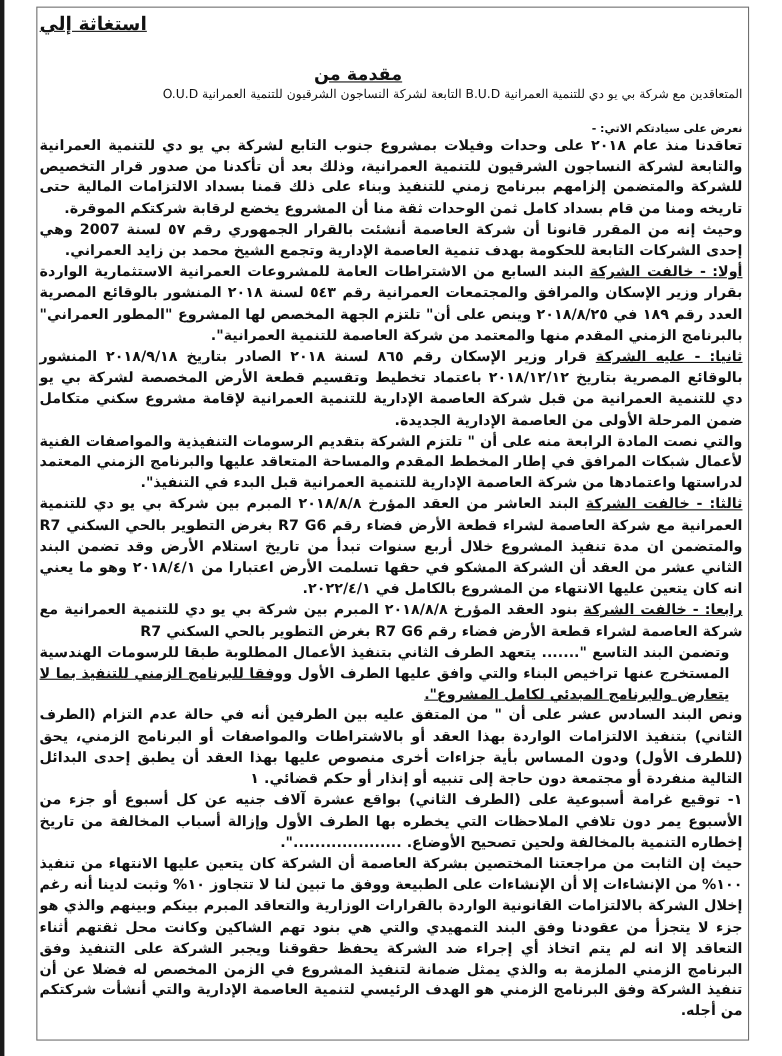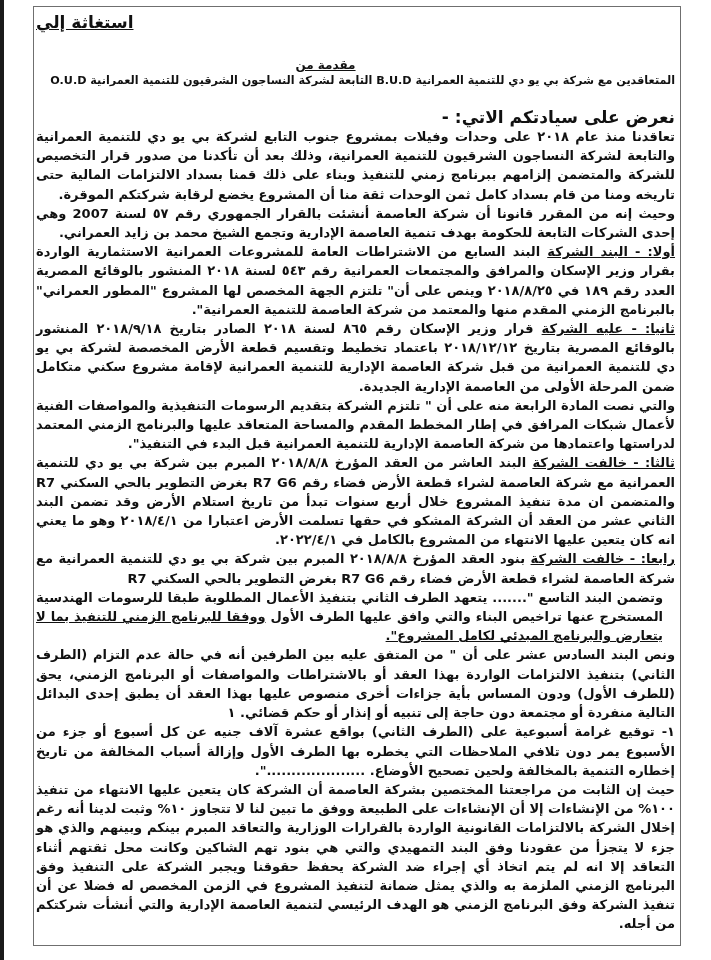--- a/index.html
+++ b/index.html
@@ -12,25 +12,25 @@
     position:absolute; left:33px; top:6px; width:648px; height:940px;
     border:1.5px solid #6f6f6f; box-sizing:border-box; background:#fff;
   }
   .doc { direction:rtl; text-align:right; position:absolute; left:36px; right:36px; top:0; }
   .title {
     text-align:left; font-weight:bold; font-size:17px; margin-top:12px;
     text-decoration:underline; padding-right:60px;
   }
   .addressee { font-weight:bold; font-size:11.5px; line-height:19px; padding-right:148px; }
   .subtitle {
-    text-align:center; font-weight:bold; font-size:12px; margin-top:26px;
+    text-align:center; font-weight:bold; font-size:16px; margin-top:26px;
     text-decoration:underline; padding-right:60px;
   }
-  .from { font-weight:bold; font-size:11.2px; margin-top:2px;text-align:right; }
-  .greet { font-weight:bold; font-size:17px; margin-top:20px; }
+  .from { font-weight:normal; font-size:11.2px; margin-top:2px;text-align:right; }
+  .greet { font-weight:bold; font-size:10px; margin-top:20px; }
   .body p {
     margin:0; font-weight:bold; font-size:13px; line-height:19.2px; text-align:justify;
     text-align-last:right;
   }
   .u { text-decoration:underline; }
   .indent { padding-right:12px; }
 </style>
 </head>
 <body>
 
@@ -41,21 +41,21 @@
   <div class="title">استغاثة إلي</div>
 
 
   <div class="subtitle">مقدمة من</div>
   <div class="from">المتعاقدين مع شركة بي يو دي للتنمية العمرانية B.U.D التابعة لشركة النساجون الشرقيون للتنمية العمرانية  O.U.D</div>
   <div class="greet">نعرض على سيادتكم الاتي: -</div>
 
   <div class="body">
     <p><span>تعاقدنا منذ عام ٢٠١٨ على وحدات وفيلات بمشروع جنوب التابع لشركة بي يو دي للتنمية العمرانية والتابعة لشركة النساجون الشرقيون للتنمية العمرانية، وذلك بعد أن تأكدنا من صدور قرار التخصيص للشركة والمتضمن إلزامهم ببرنامج زمني للتنفيذ وبناء على ذلك قمنا بسداد الالتزامات المالية حتى تاريخه ومنا من قام بسداد كامل ثمن الوحدات ثقة منا أن المشروع يخضع لرقابة شركتكم الموقرة.</span></p>
     <p><span>وحيث إنه من المقرر قانونا أن شركة العاصمة أنشئت بالقرار الجمهوري رقم ٥٧ لسنة 2007 وهي إحدى الشركات التابعة للحكومة بهدف تنمية العاصمة الإدارية وتجمع الشيخ محمد بن زايد العمراني.</span></p>
-    <p><span class="u">أولا: - البند الشركة</span><span> البند السابع من الاشتراطات العامة للمشروعات العمرانية الاستثمارية الواردة بقرار وزير الإسكان والمرافق والمجتمعات العمرانية رقم ٥٤٣ لسنة ٢٠١٨ المنشور بالوقائع المصرية العدد رقم ١٨٩ في ٢٠١٨/٨/٢٥ وينص على أن" تلتزم الجهة المخصص لها المشروع "المطور العمراني" بالبرنامج الزمني المقدم منها والمعتمد من شركة العاصمة للتنمية العمرانية".</span></p>
+    <p><span class="u">أولا: - خالفت الشركة</span><span> البند السابع من الاشتراطات العامة للمشروعات العمرانية الاستثمارية الواردة بقرار وزير الإسكان والمرافق والمجتمعات العمرانية رقم ٥٤٣ لسنة ٢٠١٨ المنشور بالوقائع المصرية العدد رقم ١٨٩ في ٢٠١٨/٨/٢٥ وينص على أن" تلتزم الجهة المخصص لها المشروع "المطور العمراني" بالبرنامج الزمني المقدم منها والمعتمد من شركة العاصمة للتنمية العمرانية".</span></p>
     <p><span class="u">ثانيا: - عليه الشركة</span><span> قرار وزير الإسكان رقم ٨٦٥ لسنة ٢٠١٨ الصادر بتاريخ ٢٠١٨/٩/١٨ المنشور بالوقائع المصرية بتاريخ ٢٠١٨/١٢/١٢ باعتماد تخطيط وتقسيم قطعة الأرض المخصصة لشركة بي يو دي للتنمية العمرانية من قبل شركة العاصمة الإدارية للتنمية العمرانية لإقامة مشروع سكني متكامل ضمن المرحلة الأولى من العاصمة الإدارية الجديدة.</span></p>
     <p><span>والتي نصت المادة الرابعة منه على أن " تلتزم الشركة بتقديم الرسومات التنفيذية والمواصفات الفنية لأعمال شبكات المرافق في إطار المخطط المقدم والمساحة المتعاقد عليها والبرنامج الزمني المعتمد لدراستها واعتمادها من شركة العاصمة الإدارية للتنمية العمرانية قبل البدء في التنفيذ".</span></p>
     <p><span class="u">ثالثا: - خالفت الشركة</span><span> البند العاشر من العقد المؤرخ ٢٠١٨/٨/٨ المبرم بين شركة بي يو دي للتنمية العمرانية مع شركة العاصمة لشراء قطعة الأرض فضاء رقم  R7 G6  بغرض التطوير بالحي السكني R7 والمتضمن ان مدة تنفيذ المشروع خلال أربع سنوات تبدأ من تاريخ استلام الأرض وقد تضمن البند الثاني عشر من العقد أن الشركة المشكو في حقها تسلمت الأرض اعتبارا من ٢٠١٨/٤/١ وهو ما يعني انه كان يتعين عليها الانتهاء من المشروع بالكامل في ٢٠٢٢/٤/١.</span></p>
     <p><span class="u">رابعا: - خالفت الشركة</span><span> بنود العقد المؤرخ ٢٠١٨/٨/٨ المبرم بين شركة بي يو دي للتنمية العمرانية مع شركة العاصمة لشراء قطعة الأرض فضاء رقم  R7 G6  بغرض التطوير بالحي السكني R7</span></p>
     <p class="indent"><span>وتضمن البند التاسع "....... يتعهد الطرف الثاني بتنفيذ الأعمال المطلوبة طبقا للرسومات الهندسية المستخرج عنها تراخيص البناء والتي وافق عليها الطرف الأول </span><span class="u">ووفقا للبرنامج الزمني للتنفيذ بما لا يتعارض والبرنامج المبدئي لكامل المشروع".</span></p>
     <p><span>ونص البند السادس عشر على أن " من المتفق عليه بين الطرفين أنه في حالة عدم التزام (الطرف الثاني) بتنفيذ الالتزامات الواردة بهذا العقد أو بالاشتراطات والمواصفات أو البرنامج الزمني، يحق (للطرف الأول) ودون المساس بأية جزاءات أخرى منصوص عليها بهذا العقد أن يطبق إحدى البدائل التالية منفردة أو مجتمعة دون حاجة إلى تنبيه أو إنذار أو حكم قضائي. ١</span></p>
     <p><span>١- توقيع غرامة أسبوعية على (الطرف الثاني) بواقع عشرة آلاف جنيه عن كل أسبوع أو جزء من الأسبوع يمر دون تلافي الملاحظات التي يخطره بها الطرف الأول وإزالة أسباب المخالفة من تاريخ إخطاره التنمية بالمخالفة ولحين تصحيح الأوضاع. ....................".</span></p>
     <p><span>حيث إن الثابت من مراجعتنا المختصين بشركة العاصمة أن الشركة كان يتعين عليها الانتهاء من تنفيذ ١٠٠% من الإنشاءات إلا أن الإنشاءات على الطبيعة ووفق ما تبين لنا لا تتجاوز ١٠% وثبت لدينا أنه رغم إخلال الشركة بالالتزامات القانونية الواردة بالقرارات الوزارية والتعاقد المبرم بينكم وبينهم والذي هو جزء لا يتجزأ من عقودنا وفق البند التمهيدي والتي هي بنود تهم الشاكين وكانت محل ثقتهم أثناء التعاقد إلا انه لم يتم اتخاذ أي إجراء ضد الشركة يحفظ حقوقنا ويجبر الشركة على التنفيذ وفق البرنامج الزمني الملزمة به والذي يمثل ضمانة لتنفيذ المشروع في الزمن المخصص له فضلا عن أن تنفيذ الشركة وفق البرنامج الزمني هو الهدف الرئيسي لتنمية العاصمة الإدارية والتي أنشأت شركتكم من أجله.</span></p>
   </div>
 </div>

